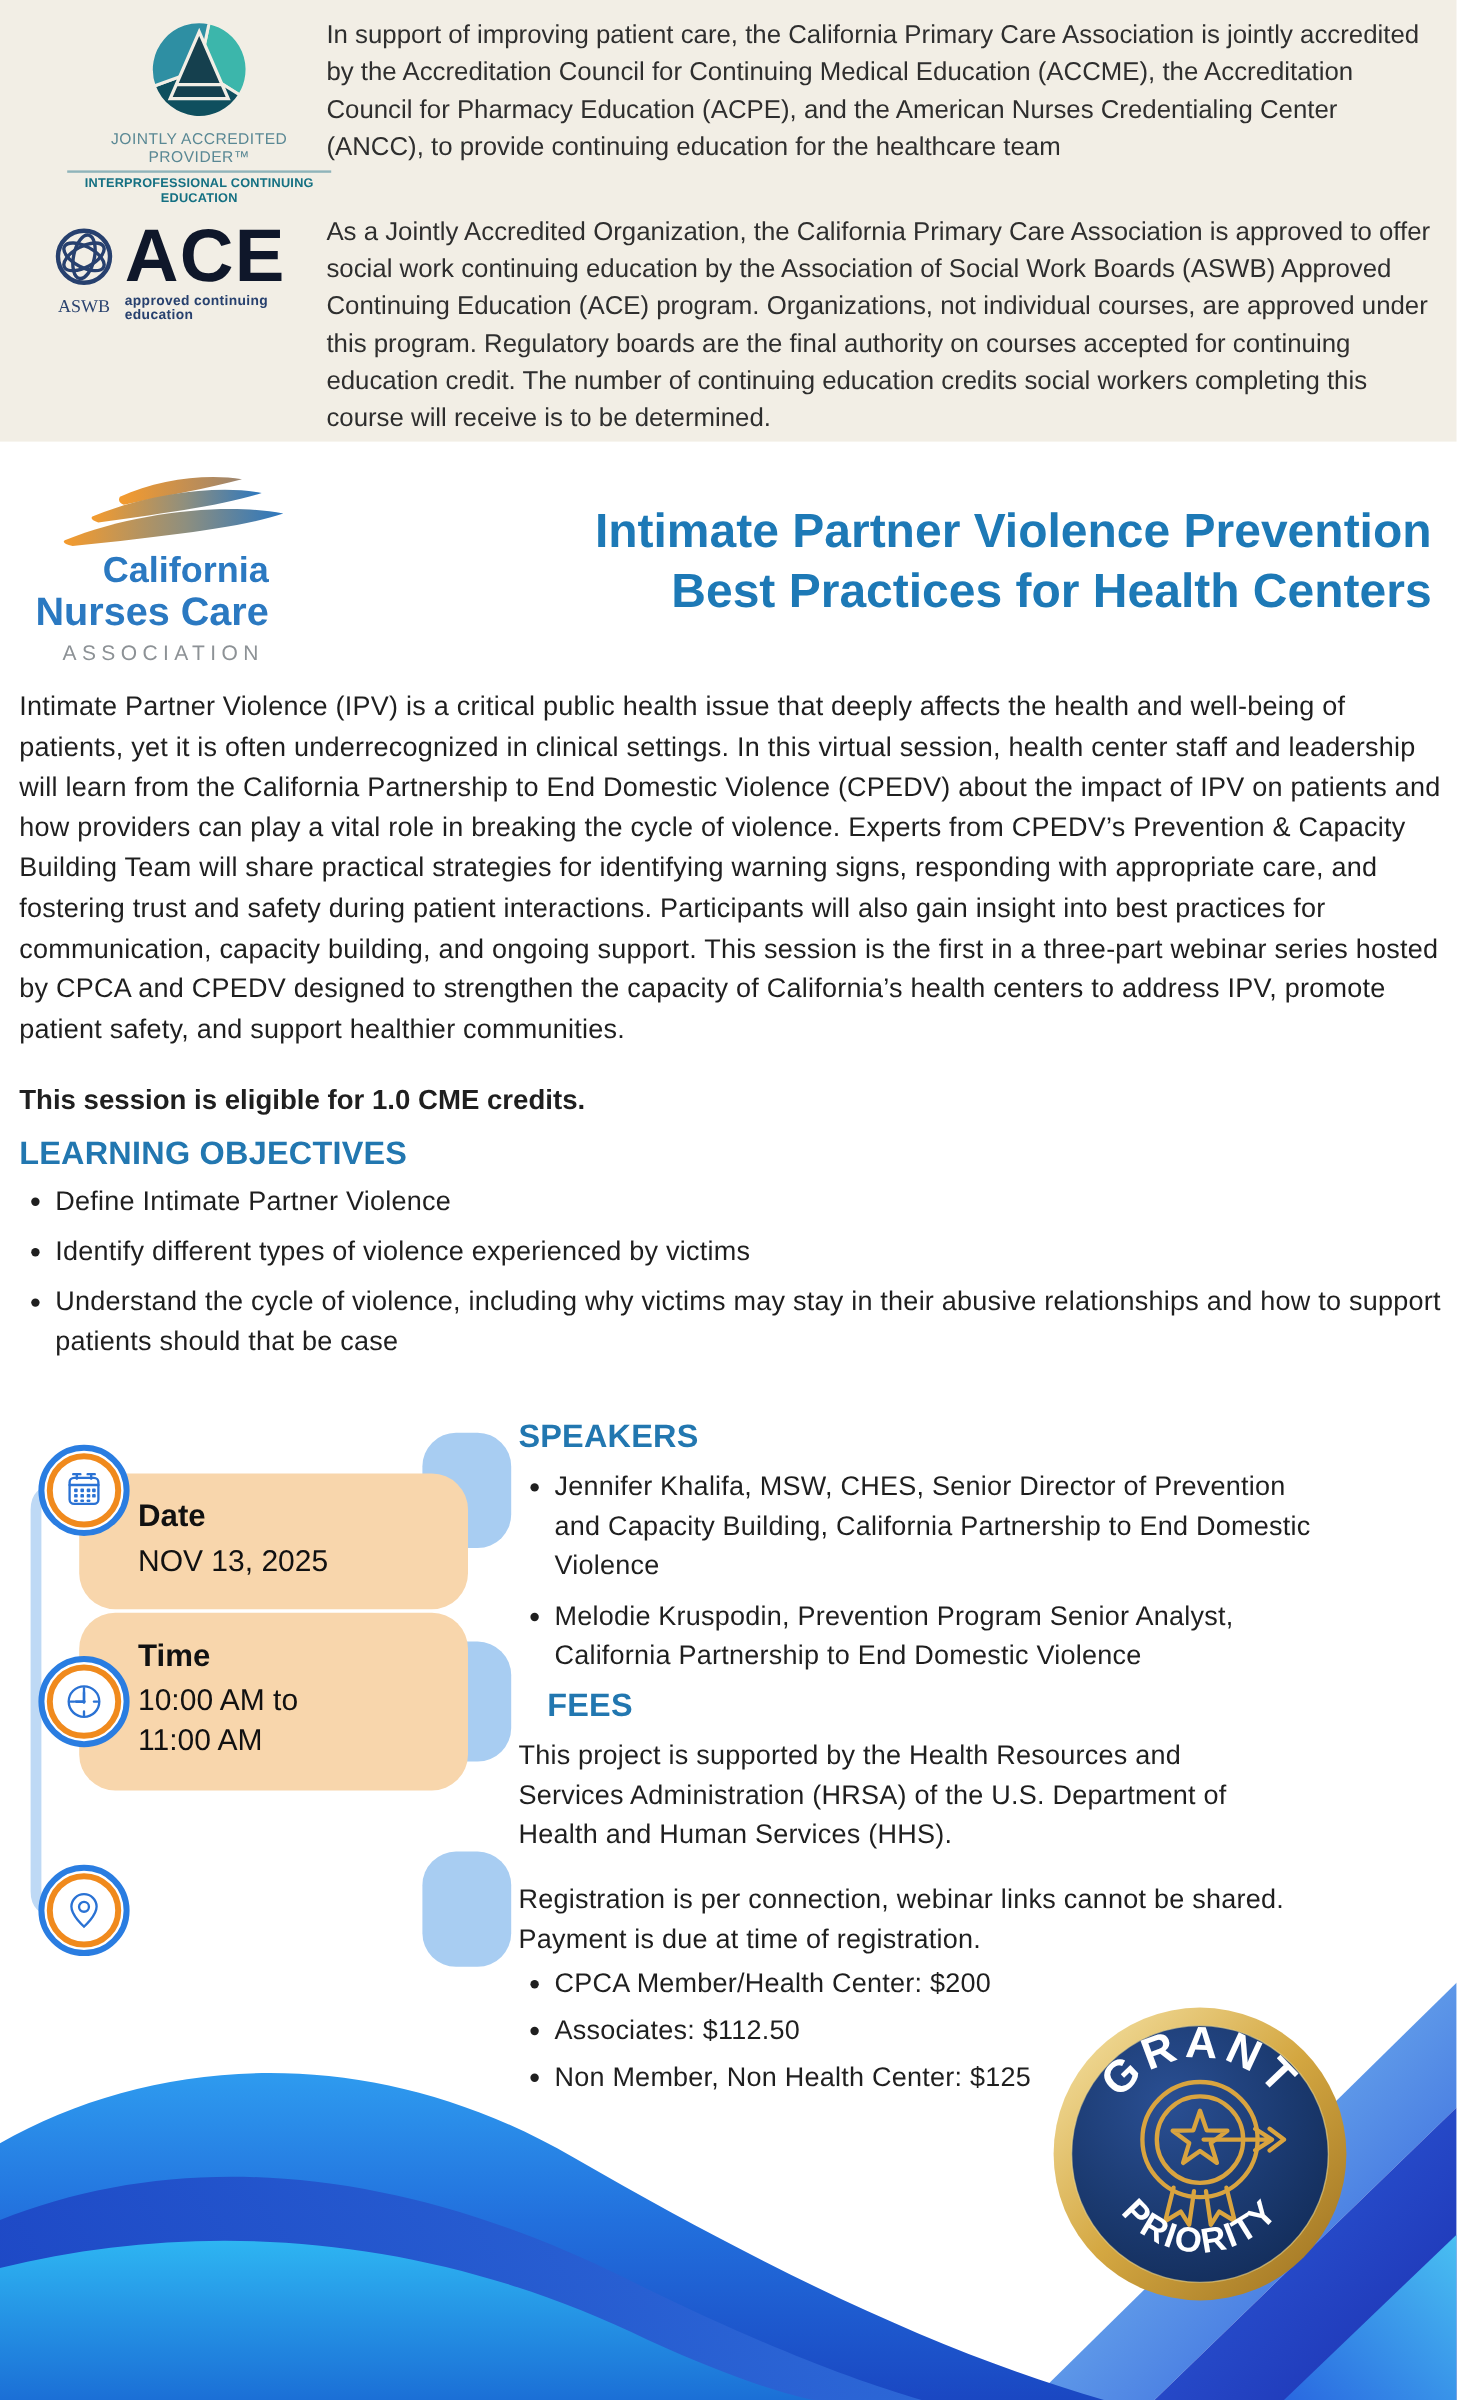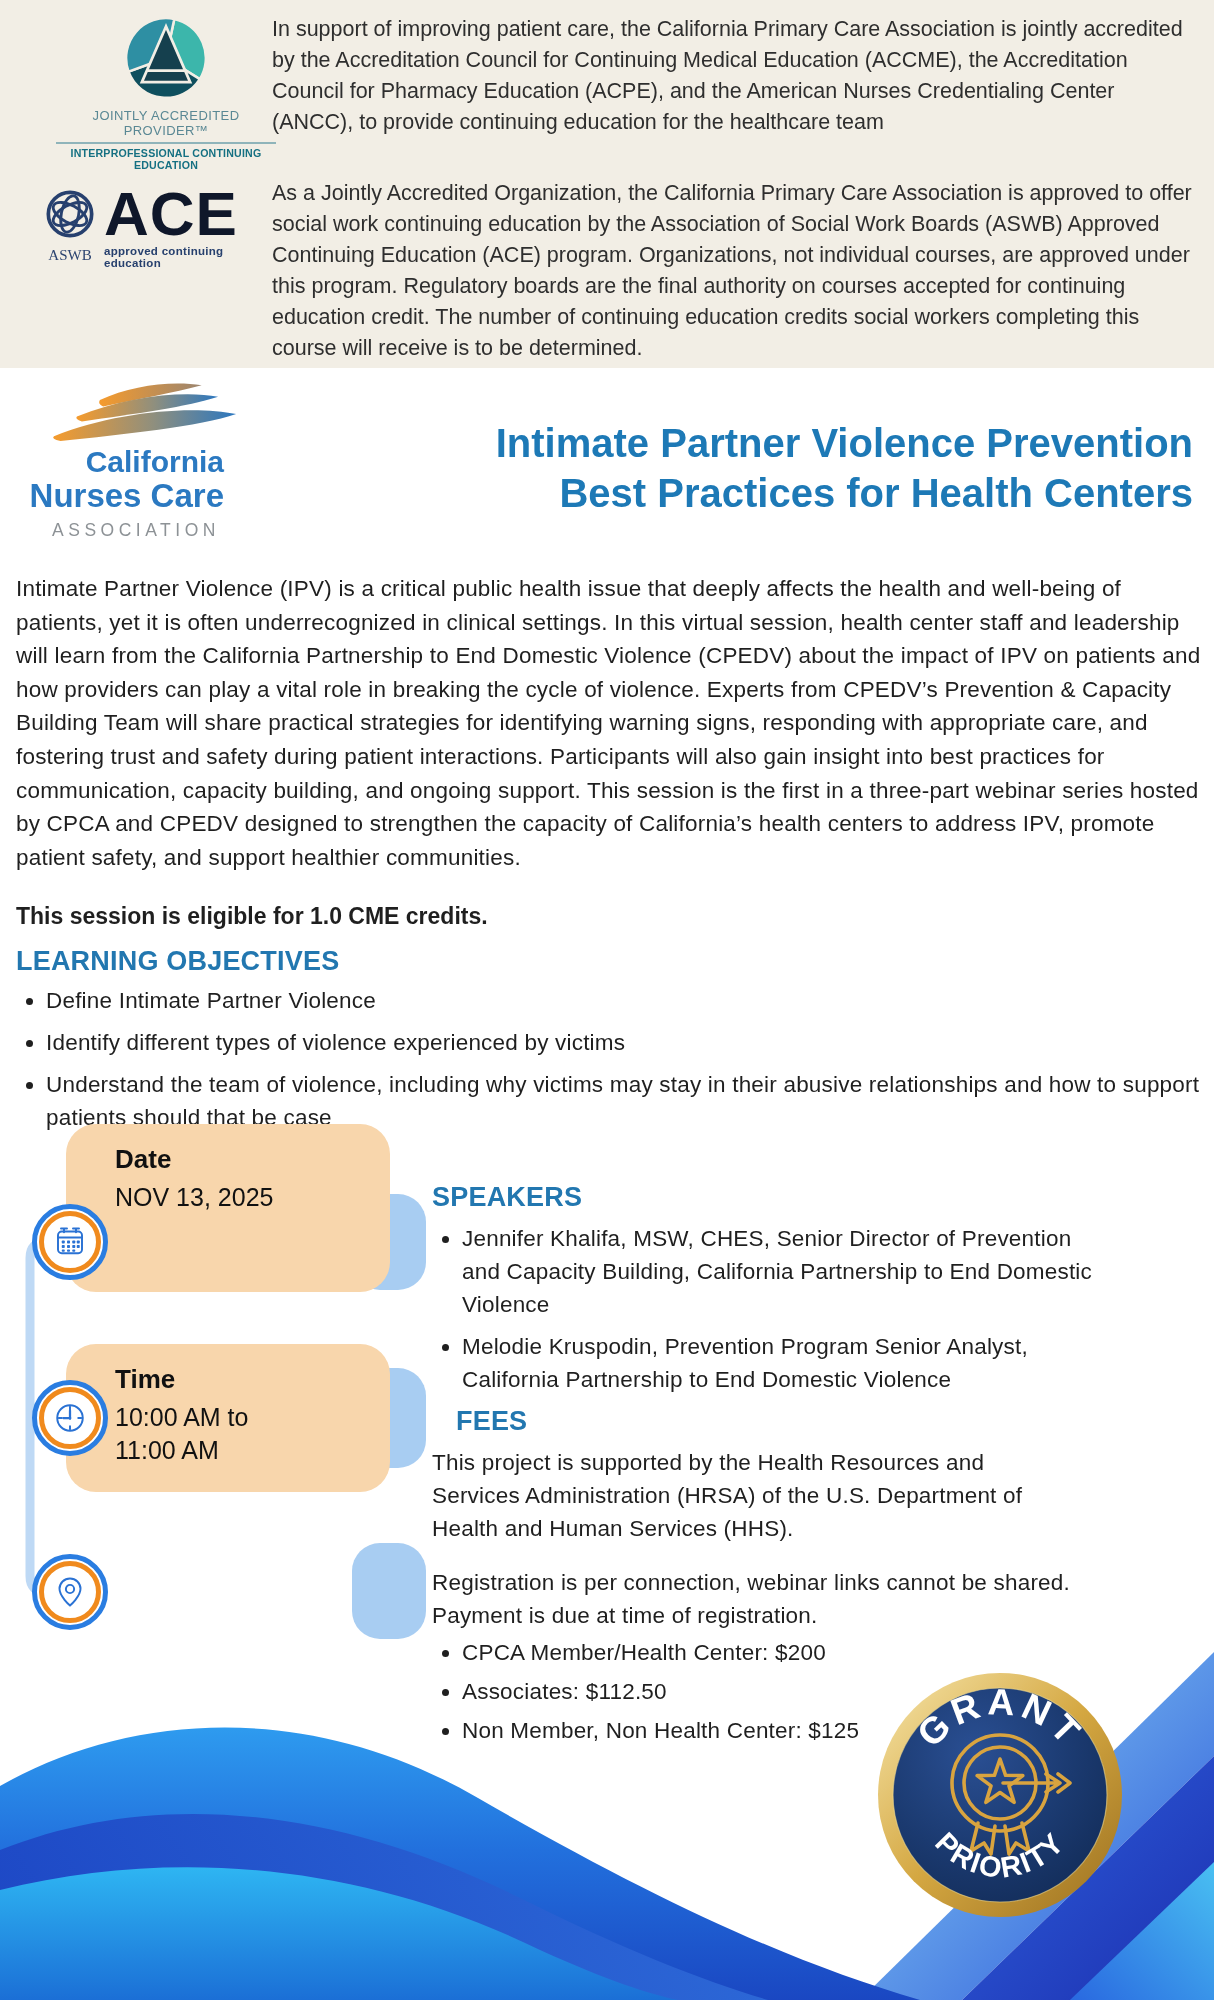--- a/index.html
+++ b/index.html
@@ -18,21 +18,21 @@
   .acc-para2{top:178px;}
   .ace-block{position:absolute;left:44px;top:186px;width:215px;}
   .ace-row{display:flex;align-items:flex-start;}
   .ace-left{width:56px;text-align:center;}
   .ace-aswb{font-family:"Liberation Serif",serif;font-size:15px;color:#2c4470;margin-top:1px;}
   .ace-right{margin-left:8px;}
   .ace-name{font-size:62px;line-height:56px;font-weight:bold;color:#0f172a;letter-spacing:1px;}
   .ace-tagline{font-size:11.5px;font-weight:bold;color:#27406e;letter-spacing:.3px;margin-top:3px;}
 
   
-  .cpca{position:absolute;left:24px;top:382px;width:224px;}
+  .cpca{position:absolute;left:24px;top:396px;width:224px;}
   .cpca svg{display:block;margin-left:6px;}
   .cpca-l1{font-size:30px;font-weight:600;color:#2b79c1;text-align:right;padding-right:24px;line-height:32px;}
   .cpca-l2{font-size:33px;font-weight:600;color:#2b79c1;text-align:right;padding-right:24px;line-height:36px;}
   .cpca-l3{font-size:17.5px;color:#8d9296;text-align:center;letter-spacing:4.5px;margin-top:6px;}
   .title{position:absolute;right:21px;top:418px;width:880px;text-align:right;
          font-size:40px;line-height:50px;font-weight:bold;color:#1d79b6;}
 
   
   .intro{position:absolute;left:16px;top:572px;width:1186px;font-size:22.5px;line-height:33.6px;letter-spacing:.2px;}
   .cme{position:absolute;left:16px;top:903px;font-size:23px;font-weight:bold;}
@@ -40,21 +40,21 @@
   .lo-heading{position:absolute;left:16px;top:946px;}
   .lo-list{position:absolute;left:16px;top:984px;width:1165px;margin:0;padding-left:30px;}
   .lo-list li,.sp-list li,.price-list li{font-size:22.5px;line-height:33px;margin-bottom:9px;letter-spacing:.2px;}
 
   
   .connector{position:absolute;left:0;top:1150px;}
   .tab{position:absolute;left:352px;width:74px;background:#a8cdf2;border-radius:28px;}
   .tab1{top:1194px;height:96px;} .tab2{top:1368px;height:100px;} .tab3{top:1543px;height:96px;}
   .card{position:absolute;left:66px;width:324px;background:#f8d6ac;border-radius:30px;box-sizing:border-box;
         padding:20px 20px 0 49px;}
-  .card1{top:1124px;height:168px;} .card2{top:1344px;height:148px;} .card3{top:1520px;height:142px;}
+  .card1{top:1228px;height:113px;} .card2{top:1344px;height:148px;} .card3{top:1520px;height:142px;}
   .card-label{font-size:26px;font-weight:bold;color:#111;}
   .card-value{font-size:25px;color:#111;margin-top:6px;width:200px;line-height:33px;}
   .zoom-row{display:flex;align-items:center;margin-top:8px;}
   .zoom-circle{width:56px;height:56px;border-radius:50%;background:linear-gradient(135deg,#4ea0ff,#1e78f0);
                display:flex;align-items:center;justify-content:center;}
   .zoom-word{font-size:47px;font-weight:bold;color:#2d8cff;letter-spacing:-2px;margin-left:6px;line-height:1;}
   .stop{position:absolute;left:32px;width:76px;height:76px;border-radius:50%;background:#fff;
         border:5px solid #2a7de1;box-sizing:border-box;}
   .stop1{top:1204px;} .stop2{top:1380px;} .stop3{top:1554px;}
   .ring-orange{position:absolute;inset:2px;border-radius:50%;border:5px solid #f08a1d;background:#fff;
@@ -144,21 +144,21 @@
     <div>Intimate Partner Violence Prevention</div>
     <div>Best Practices for Health Centers</div>
   </div>
 
   <div class="intro">Intimate Partner Violence (IPV) is a critical public health issue that deeply affects the health and well-being of patients, yet it is often underrecognized in clinical settings. In this virtual session, health center staff and leadership will learn from the California Partnership to End Domestic Violence (CPEDV) about the impact of IPV on patients and how providers can play a vital role in breaking the cycle of violence. Experts from CPEDV’s Prevention &amp; Capacity Building Team will share practical strategies for identifying warning signs, responding with appropriate care, and fostering trust and safety during patient interactions. Participants will also gain insight into best practices for communication, capacity building, and ongoing support. This session is the first in a three-part webinar series hosted by CPCA and CPEDV designed to strengthen the capacity of California’s health centers to address IPV, promote patient safety, and support healthier communities.</div>
   <div class="cme">This session is eligible for 1.0 CME credits.</div>
   <div class="lo-heading">LEARNING OBJECTIVES</div>
   <ul class="lo-list">
     <li>Define Intimate Partner Violence</li>
     <li>Identify different types of violence experienced by victims</li>
-    <li>Understand the team of violence, including why victims may stay in their abusive relationships and how to support patients should that be case</li>
+    <li>Understand the cycle of violence, including why victims may stay in their abusive relationships and how to support patients should that be case</li>
   </ul>
 
   <svg class="connector" width="120" height="600" viewBox="0 1150 120 600">
     <path d="M70,1242 H46 Q30,1242 30,1258 V1576 Q30,1592 46,1592 H70 M30,1418 H70" fill="none" stroke="#bed9f5" stroke-width="9" stroke-linecap="round"></path>
   </svg>
 
   <div class="tab tab1"></div>
   <div class="tab tab2"></div>
   <div class="tab tab3"></div>
 

